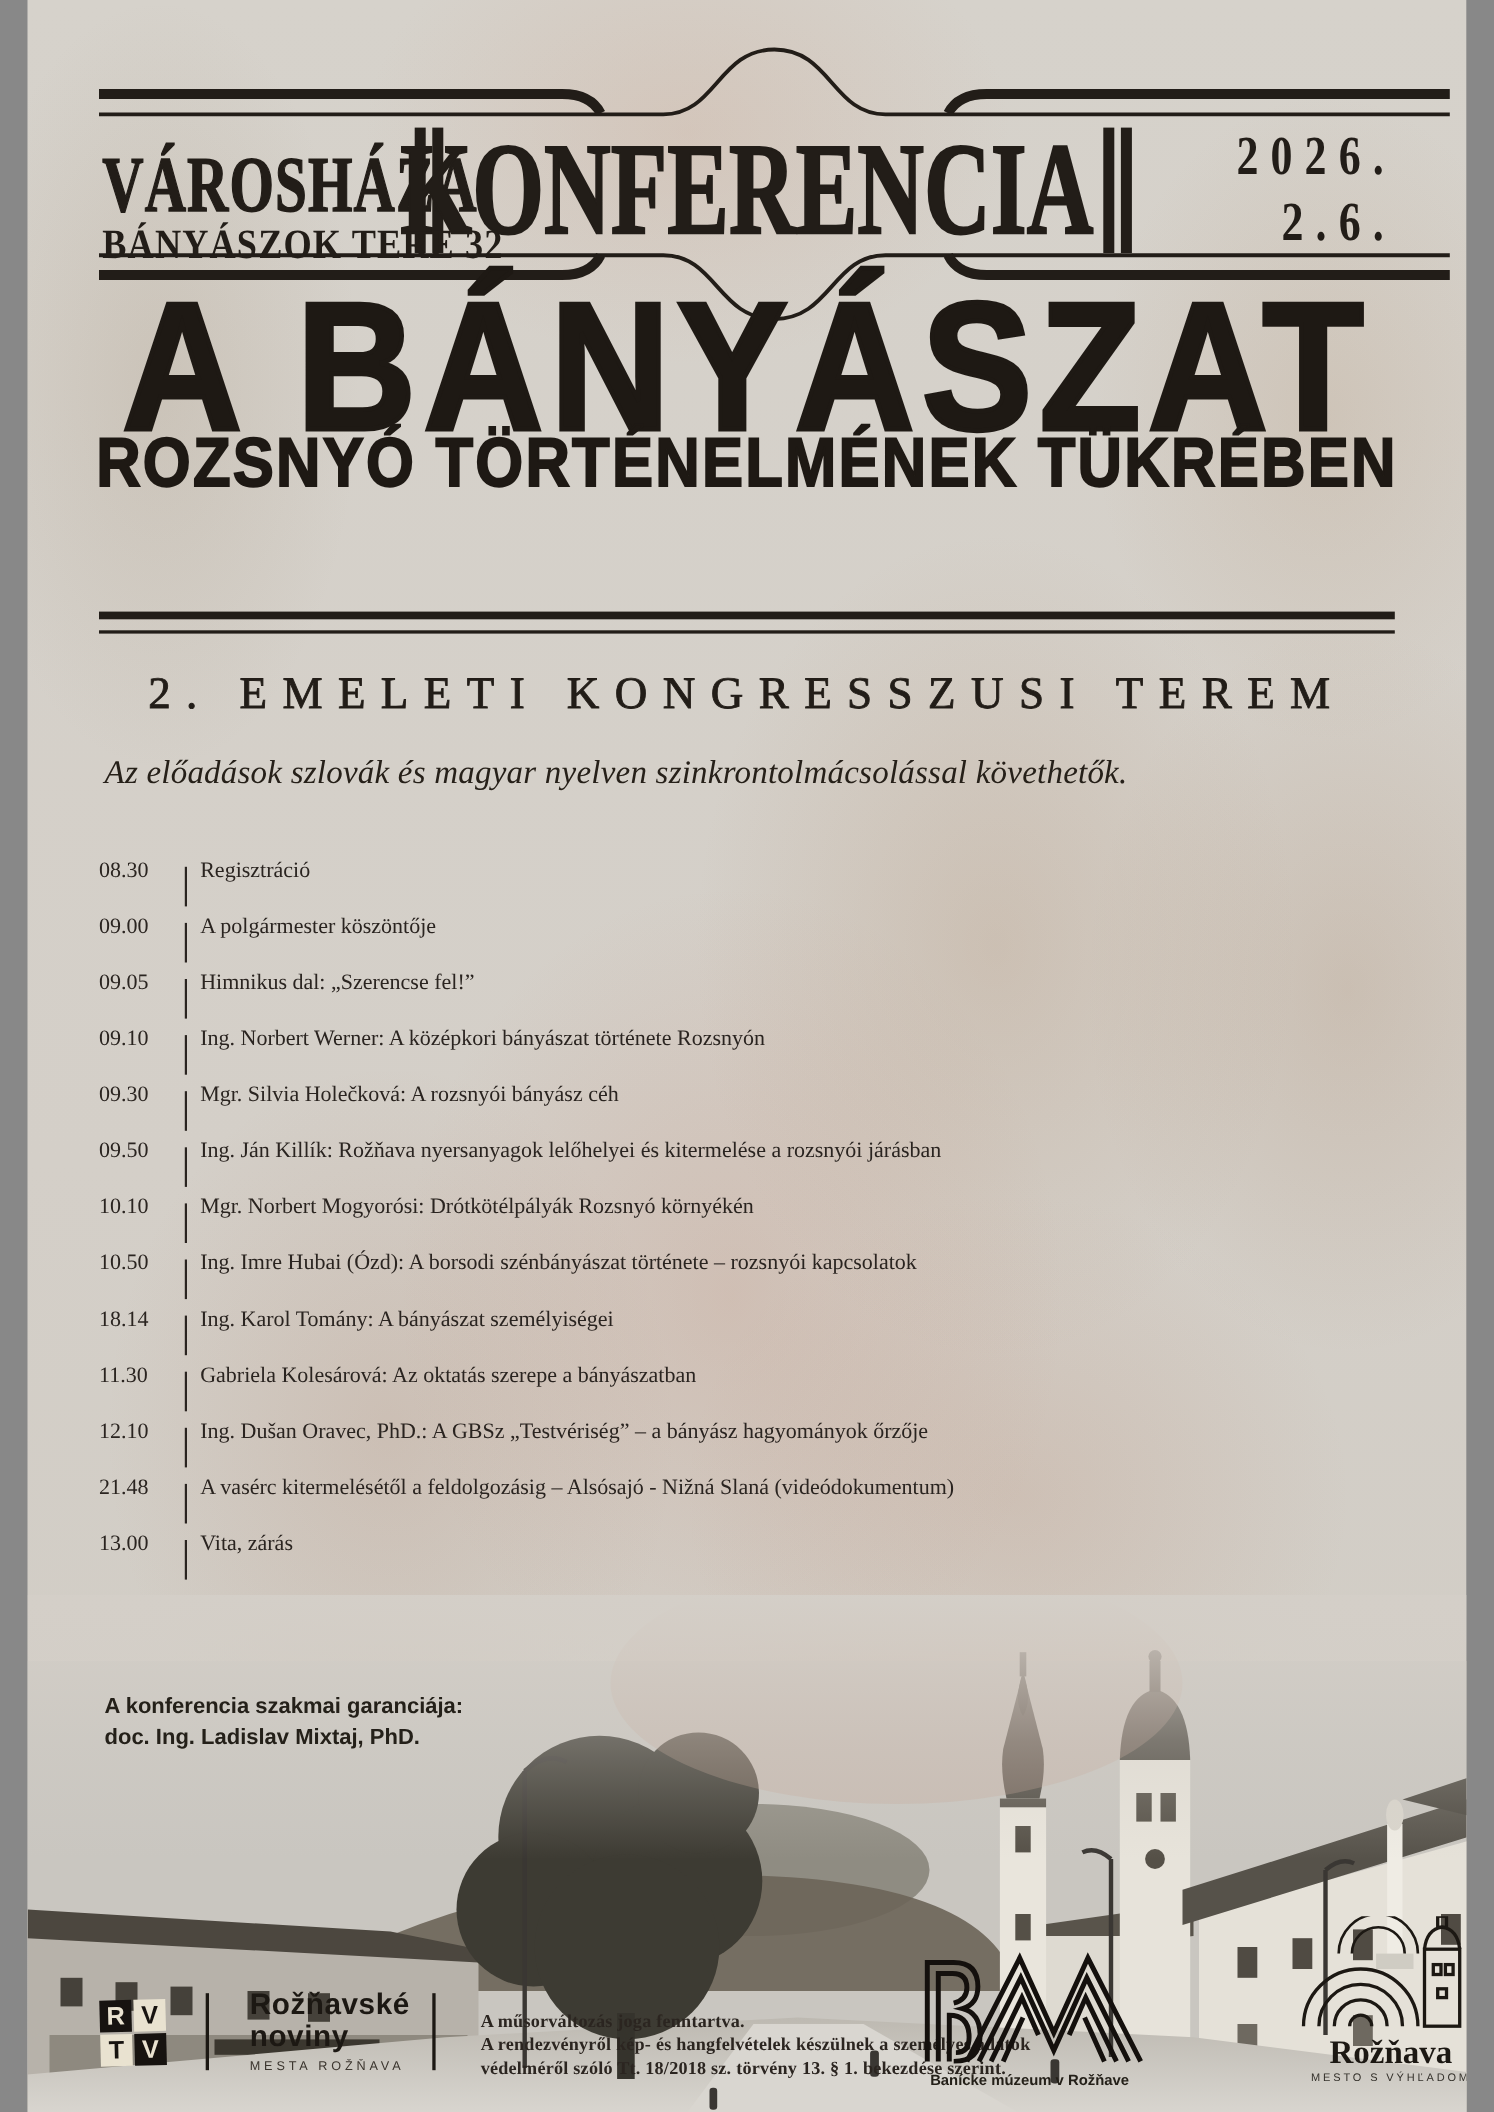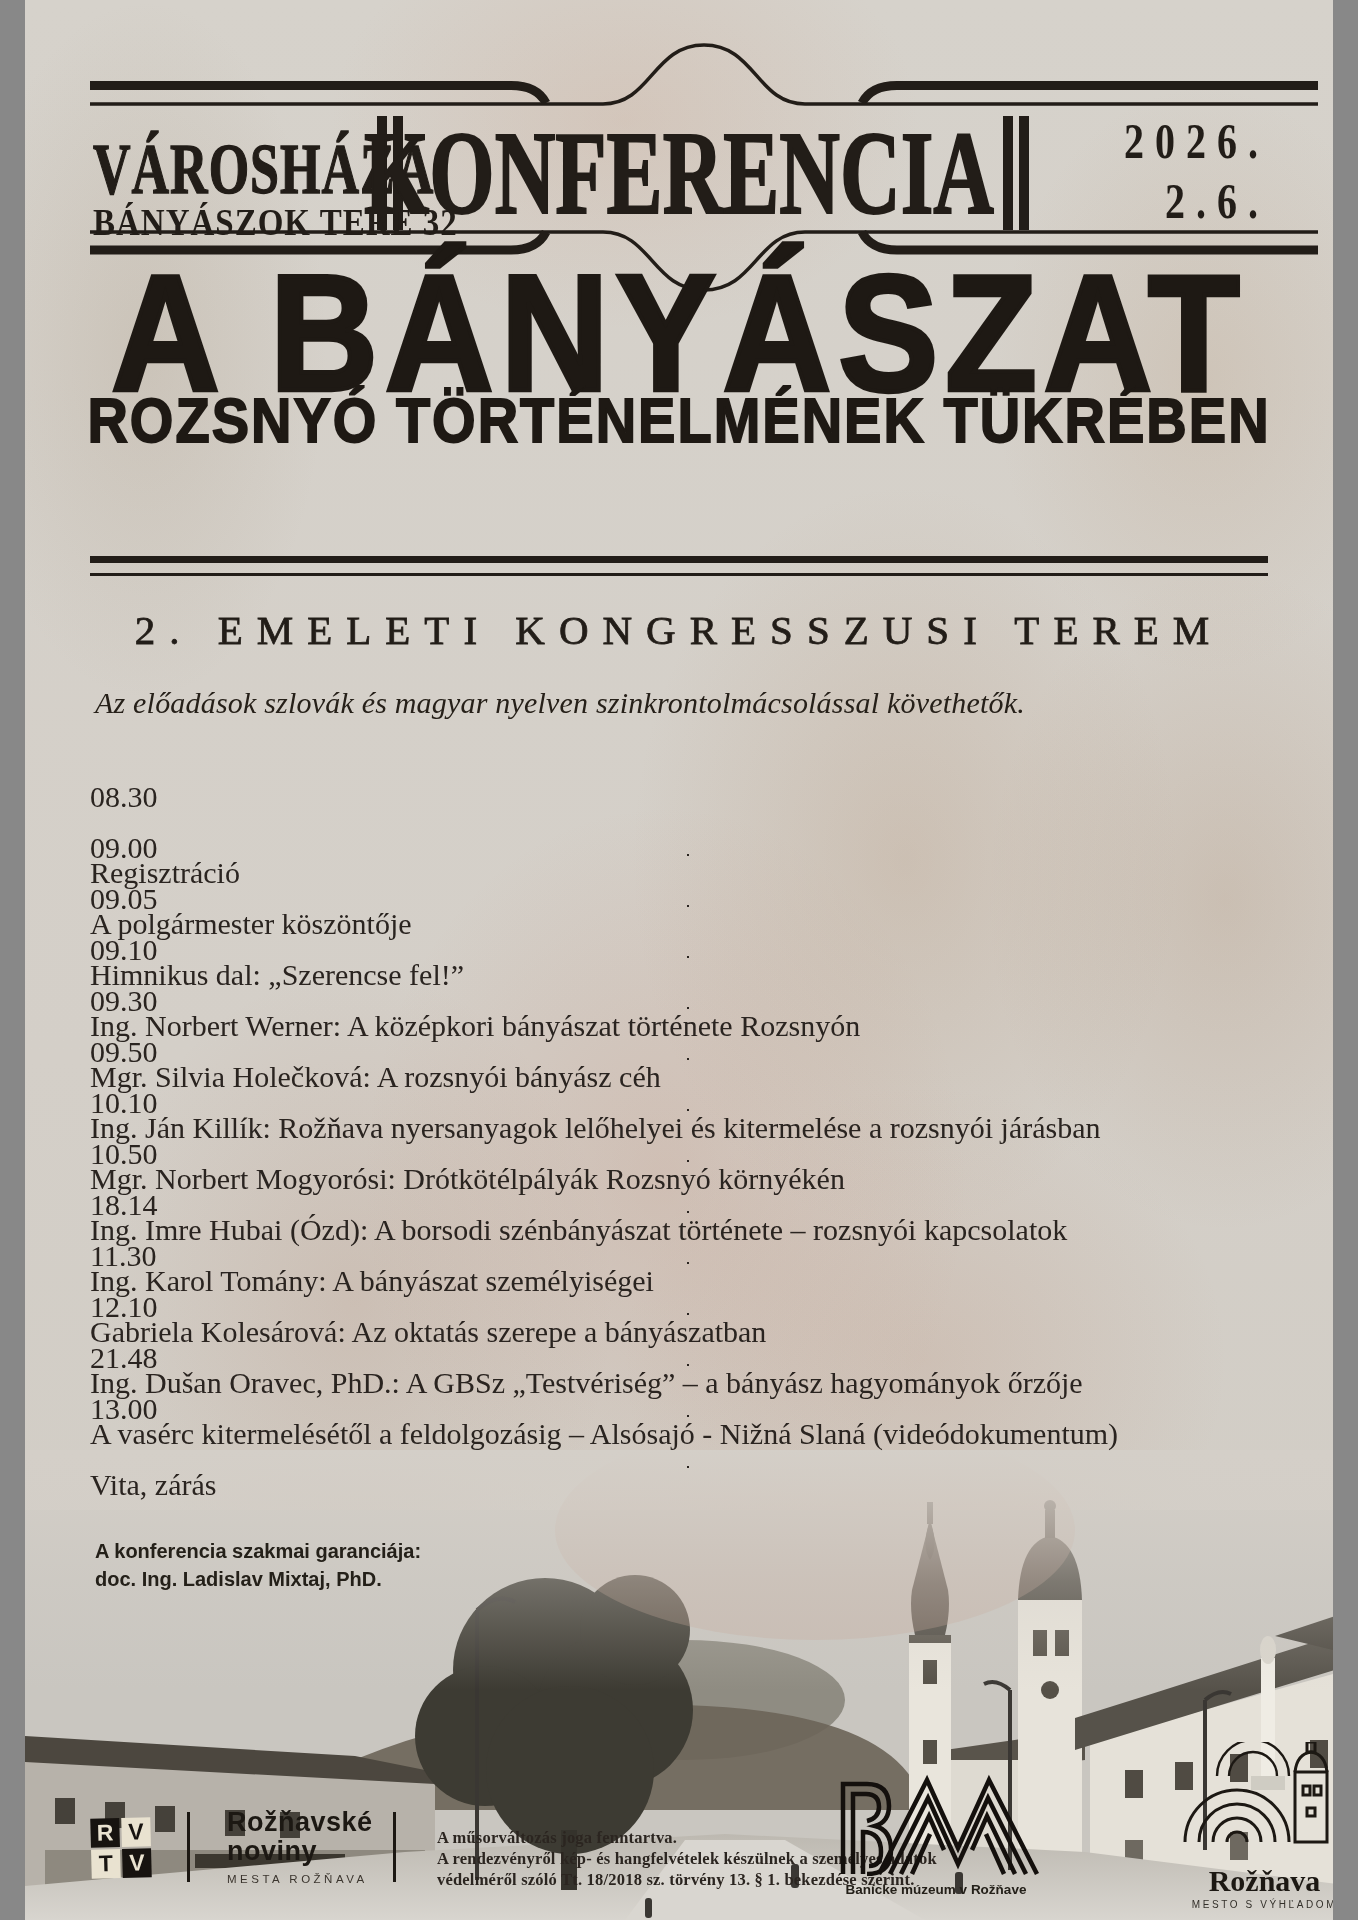--- a/index.html
+++ b/index.html
@@ -62,21 +62,21 @@
     left:0; right:0; top:606px; text-align:center; z-index:3;
     font-size:41px; letter-spacing:14px; color:#221d18; -webkit-text-stroke:0.8px #221d18;
     white-space:nowrap;
   }
   .intro-note{
     left:70px; top:686px; z-index:3;
     font-style:italic; font-size:30px; color:#262019; letter-spacing:0.2px;
   }
   
   .schedule{left:65px; top:780px; right:40px; z-index:3;}
-  .row{display:flex; align-items:baseline; height:51px; font-size:30px; color:#2a2420;flex-direction:column;}
+  .row{display:flex; align-items:baseline; height:51px; font-size:20px; color:#2a2420;}
   .row .time{width:74px; flex:0 0 74px;}
   .row .sep{align-self:center; width:2px; height:36px; background:#2a2420; margin:0 12px 0 4px; flex:0 0 2px;}
   .row .what{white-space:nowrap;}
   .row.emphasis{margin-top:18px; margin-bottom:18px;}
   .row.emphasis .what{font-weight:700; letter-spacing:0.5px;}
   .guarantee{
     left:70px; top:1537px; z-index:4;
     font-family:"Liberation Sans",sans-serif; font-weight:700; font-size:20px; line-height:28px; color:#242019;
   }
   
@@ -93,21 +93,21 @@
   .noviny{left:202px; top:1808px; font-family:"Liberation Sans",sans-serif; color:#1c1813;}
   .noviny .nm{font-weight:700; font-size:27px; line-height:29px; letter-spacing:0.5px;}
   .noviny .ms{font-size:11.5px; letter-spacing:3.5px; color:#3b352e; margin-top:7px; font-weight:400;}
   .legal{
     left:412px; top:1827px; font-family:Liberation Serif, serif; font-weight:700;
     font-size:16.5px; line-height:21px; color:#2b2520; letter-spacing:0.2px;
   }
   .bm{left:806px; top:1768px; width:210px; text-align:center;}
   .bm .cap{font-family:"Liberation Sans",sans-serif; font-weight:700; font-size:13.5px; color:#242019; margin-top:2px;}
   .rzn{left:1152px; top:1742px; width:175px; text-align:center;}
-  .rzn .nm{font-family:"Liberation Serif",serif; font-weight:700; font-size:30px; color:#1c1813; line-height:30px; margin-top:16px;}
+  .rzn .nm{font-family:"Liberation Serif",serif; font-weight:700; font-size:30px; color:#1c1813; line-height:30px; margin-top:0px;}
   .rzn .tg{font-family:"Liberation Sans",sans-serif; font-size:10px; letter-spacing:2.6px; color:#33302a; margin-top:3px;}
 </style>
 </head>
 <body>
 
 <div class="poster">
 
   <svg class="abs frame-svg" width="1358" height="310" viewBox="0 0 1358 310">
     <g stroke="#221d18" fill="none">
 

